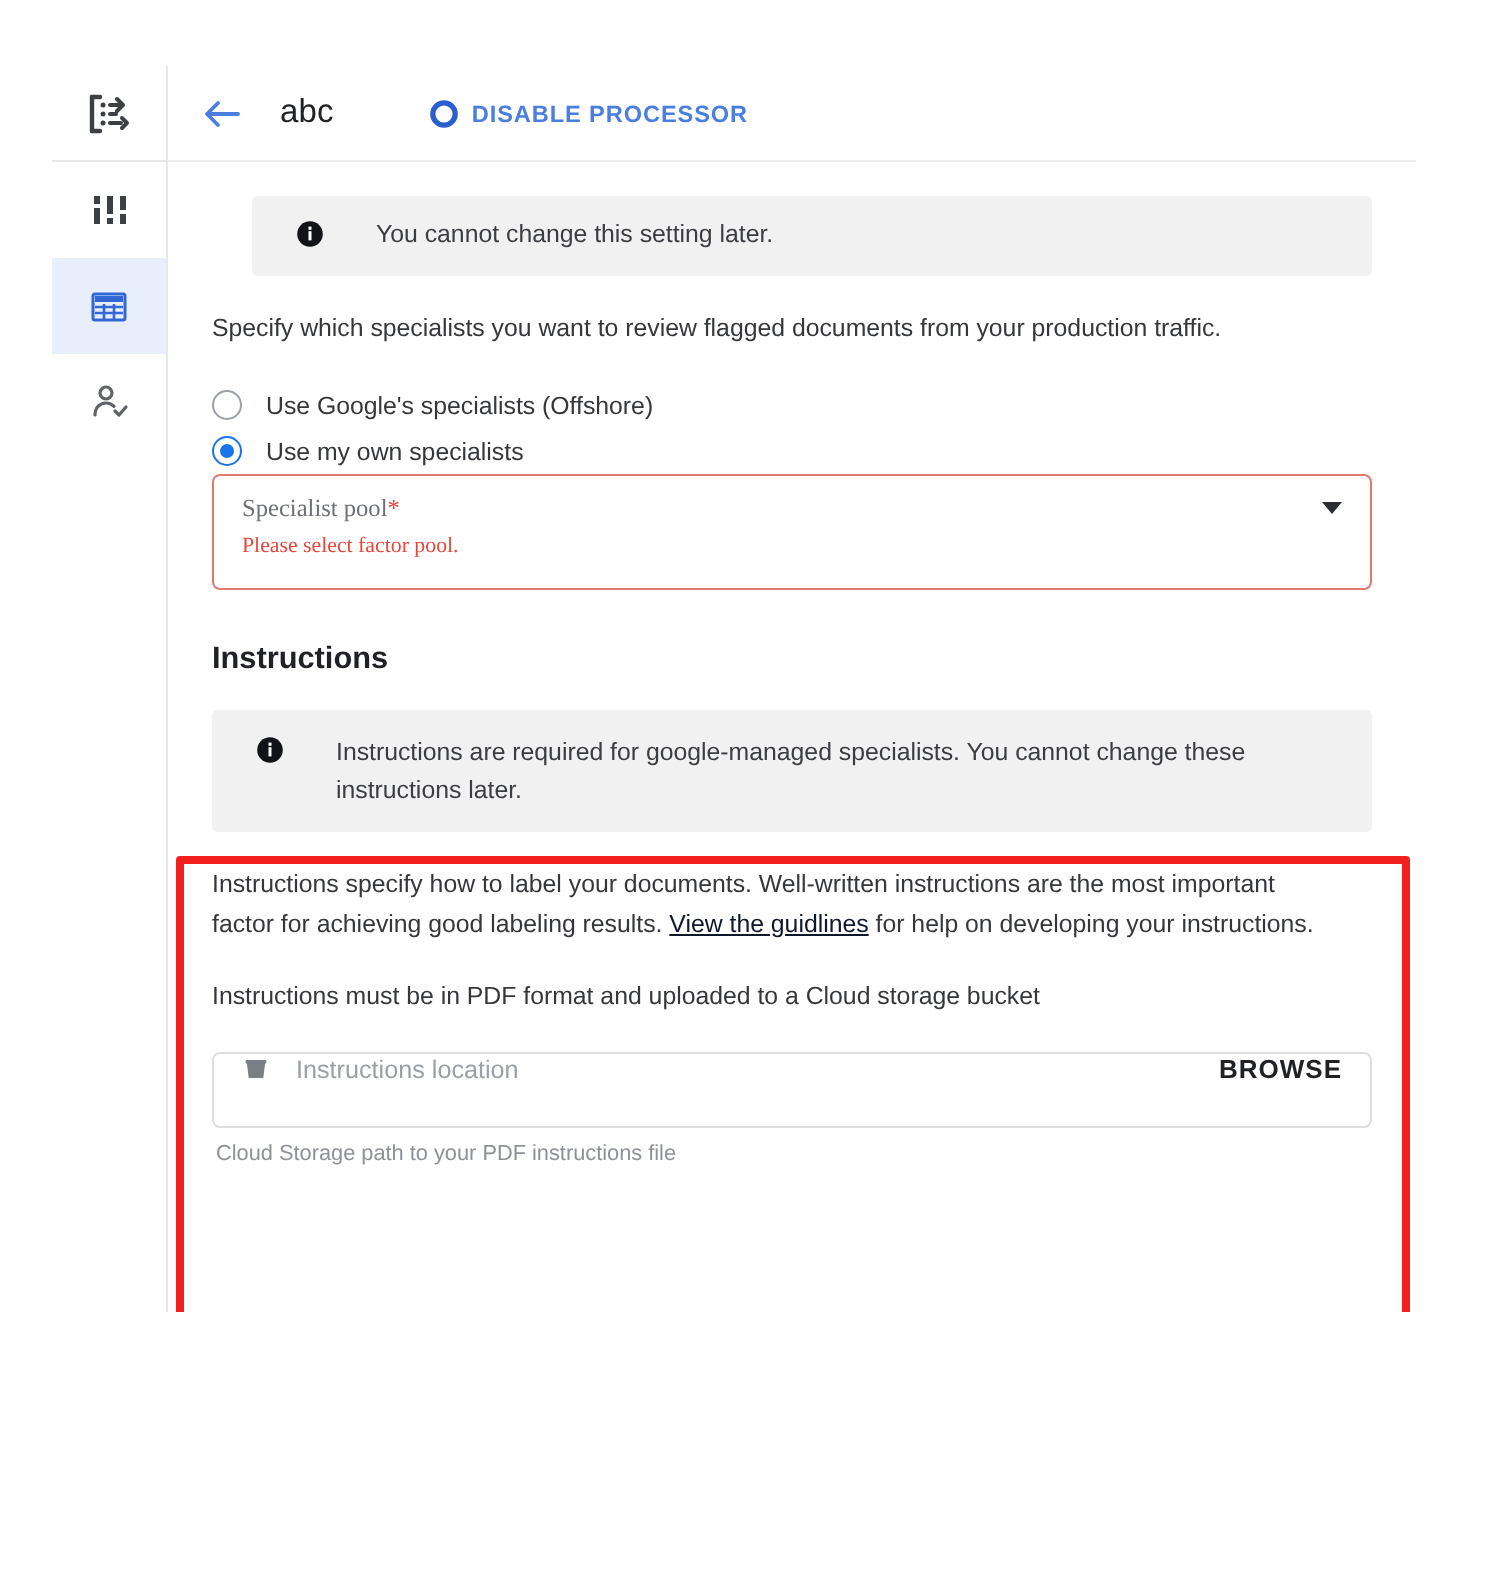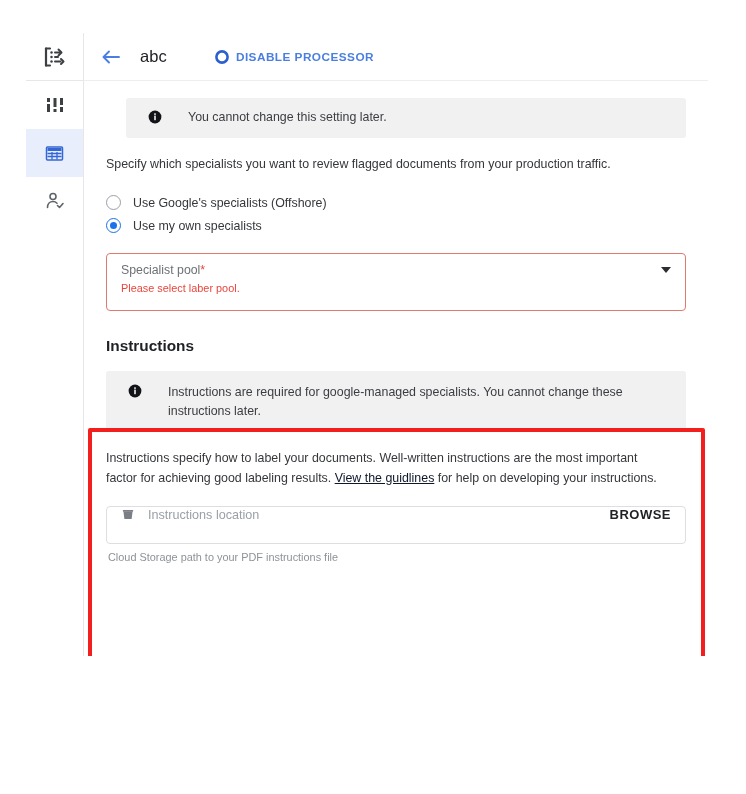--- a/index.html
+++ b/index.html
@@ -204,29 +204,29 @@
     position: absolute;
     left: 50%; top: 50%;
     width: 7px; height: 7px;
     margin: -3.5px 0 0 -3.5px;
     border-radius: 50%;
     background: #1a73e8;
   }
 
   
   .select-field {
-    margin-top: 16px;
     border: 1.4px solid #e07a6f;
     border-radius: 4px;
     height: 58px;
     padding: 9px 14px 0 14px;
     position: relative;
     display: block;
     cursor: pointer;
     background: #fff;
+    font-family: Liberation Serif, serif;
   }
   .select-label {
     font-size: 12.3px;
     color: #6d7075;
   }
   .select-label .req { color: #e8453c; }
   .select-error {
     font-size: 10.9px;
     color: #e8453c;
     margin-top: 5px;
@@ -411,37 +411,38 @@
             <div class="radio-row">
               <span class="radio on"></span>
               <span class="rl">Use my own specialists</span>
             </div>
           </div>
 
           <div class="select-field">
             <div class="select-label">
               <span>Specialist pool</span><span class="req">*</span>
             </div>
-            <div class="select-error">Please select laber pool.</div>
+            <div class="select-error">Please select factor pool.</div>
             <span class="caret"></span>
           </div>
 
           <h2 class="section-h">Instructions</h2>
 
           <div class="instr-banner">
             <svg class="ic-info" viewBox="0 0 14 14">
               <circle cx="7" cy="7" r="6.4" fill="#111316"></circle>
               <rect x="6.25" y="5.6" width="1.5" height="4.6" fill="#ffffff"></rect>
               <rect x="6.25" y="3.3" width="1.5" height="1.6" fill="#ffffff"></rect>
             </svg>
             <div class="txt">Instructions are required for google-managed specialists. You cannot change these instructions later.</div>
           </div>
 
           <p class="para"><span>Instructions specify how to label your documents. Well-written instructions are the most important factor for achieving good labeling results. </span><a href="#">View the guidlines</a><span> for help on developing your instructions.</span></p>
 
+          <p class="para">Instructions must be in PDF format and uploaded to a Cloud storage bucket</p>
 
           <div class="loc-field">
             <svg class="loc-icon" width="15" height="15" viewBox="0 0 15 15">
               <path d="M2.6 4.2 H12.4 L11.4 12.3 H3.6 Z" fill="#7b7f85"></path>
               <rect x="2" y="2.7" width="11" height="1.9" rx=".6" fill="#7b7f85"></rect>
             </svg>
             <input class="loc-input" type="text" placeholder="Instructions location" style="">
             <span class="browse-btn">BROWSE</span>
           </div>
           <div class="loc-help">Cloud Storage path to your PDF instructions file</div>

